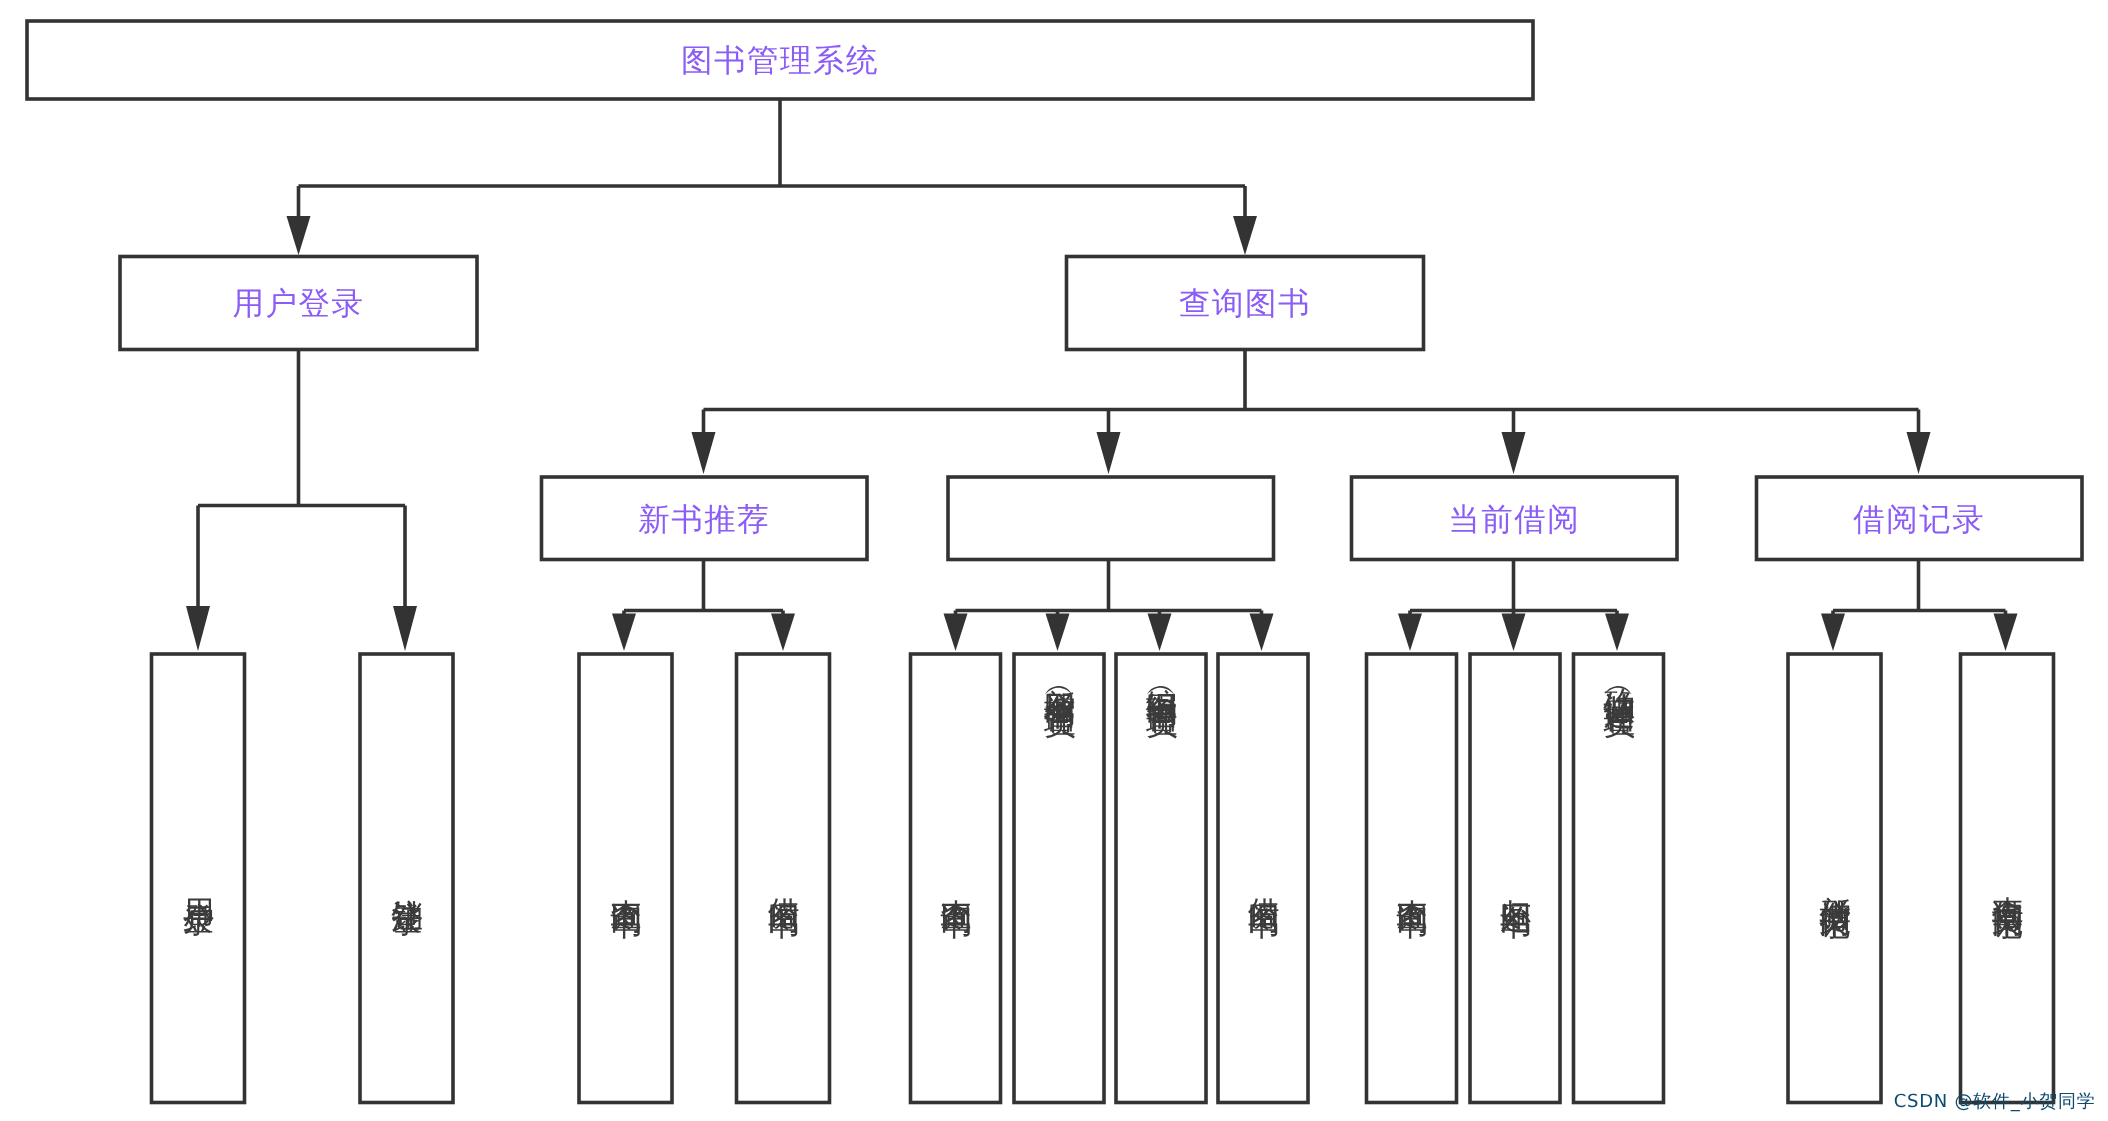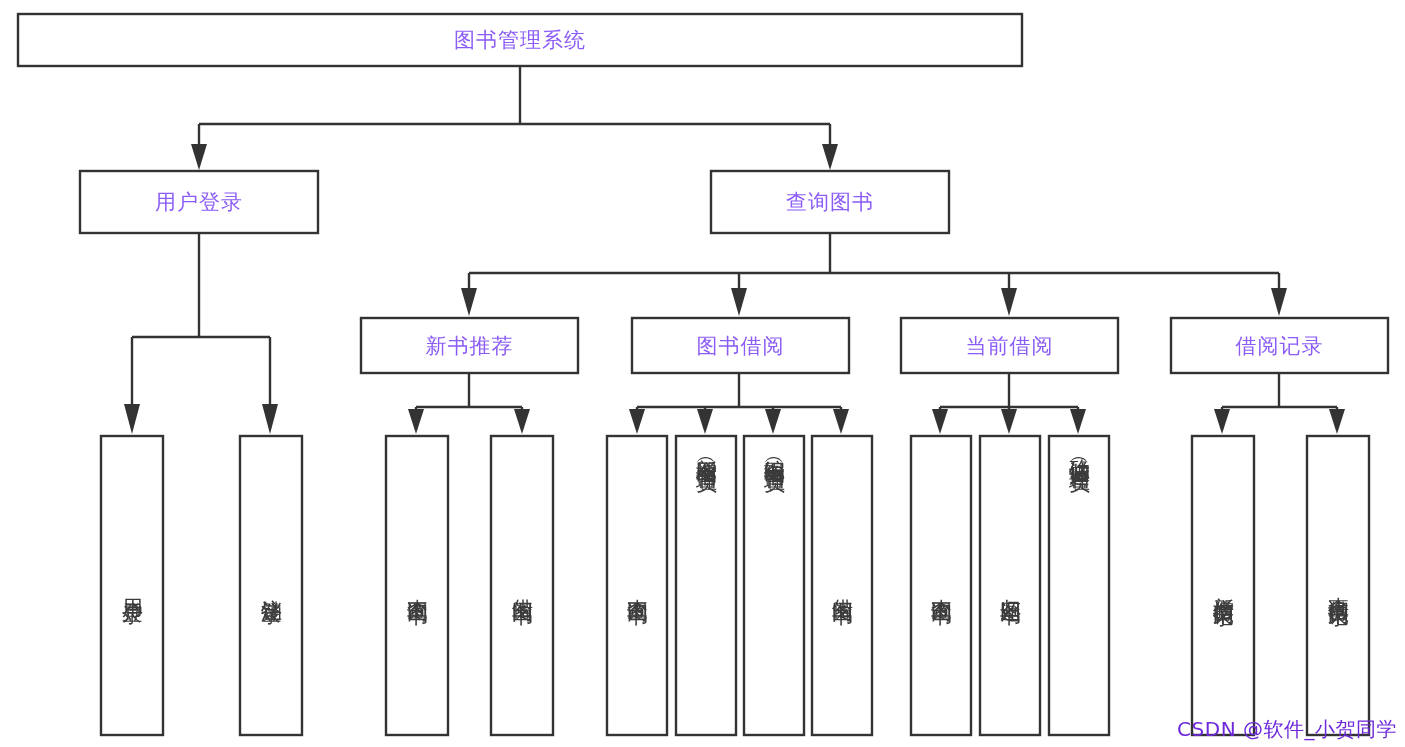--- a/index.html
+++ b/index.html
@@ -68,22 +68,22 @@
     font-size: 21px;
     color: #8b5cf6;
     letter-spacing: 1px;
     font-family: "DejaVu Sans", "Liberation Sans", sans-serif;
     white-space: nowrap;
   }
   .watermark {
     position: absolute;
     right: 8px;
     bottom: 4px;
-    color: #6d28d9;
-    font-size: 20px;
+    color: #0c4a6e;
+    font-size: 12px;
     letter-spacing: 0.5px;
     font-family: "DejaVu Sans", "Liberation Sans", sans-serif;
     white-space: nowrap;
     margin-top: 34px;
   }
 </style>
 </head>
 <body>
 
 <div id="diagram-root">
@@ -200,23 +200,20 @@
   <div class="hnode-wrap" style="left:80px; top:171px; width:238px; height:62px;">
     <span class="hnode-text">用户登录</span>
   </div>
   <div class="hnode-wrap" style="left:711px; top:171px; width:238px; height:62px;">
     <span class="hnode-text">查询图书</span>
   </div>
 
   <div class="hnode-wrap" style="left:361px; top:318px; width:217px; height:55px;">
     <span class="hnode-text">新书推荐</span>
   </div>
-  <div class="hnode-wrap" style="left:632px; top:318px; width:217px; height:55px;">
-    <span class="hnode-text">图书借阅</span>
-  </div>
   <div class="hnode-wrap" style="left:901px; top:318px; width:217px; height:55px;">
     <span class="hnode-text">当前借阅</span>
   </div>
   <div class="hnode-wrap" style="left:1171px; top:318px; width:217px; height:55px;">
     <span class="hnode-text">借阅记录</span>
   </div>
 
   <div class="vnode-wrap" style="left:101px; top:436px; width:62px; height:299px;">
     <span class="vnode-text">用户登录</span>
   </div>

